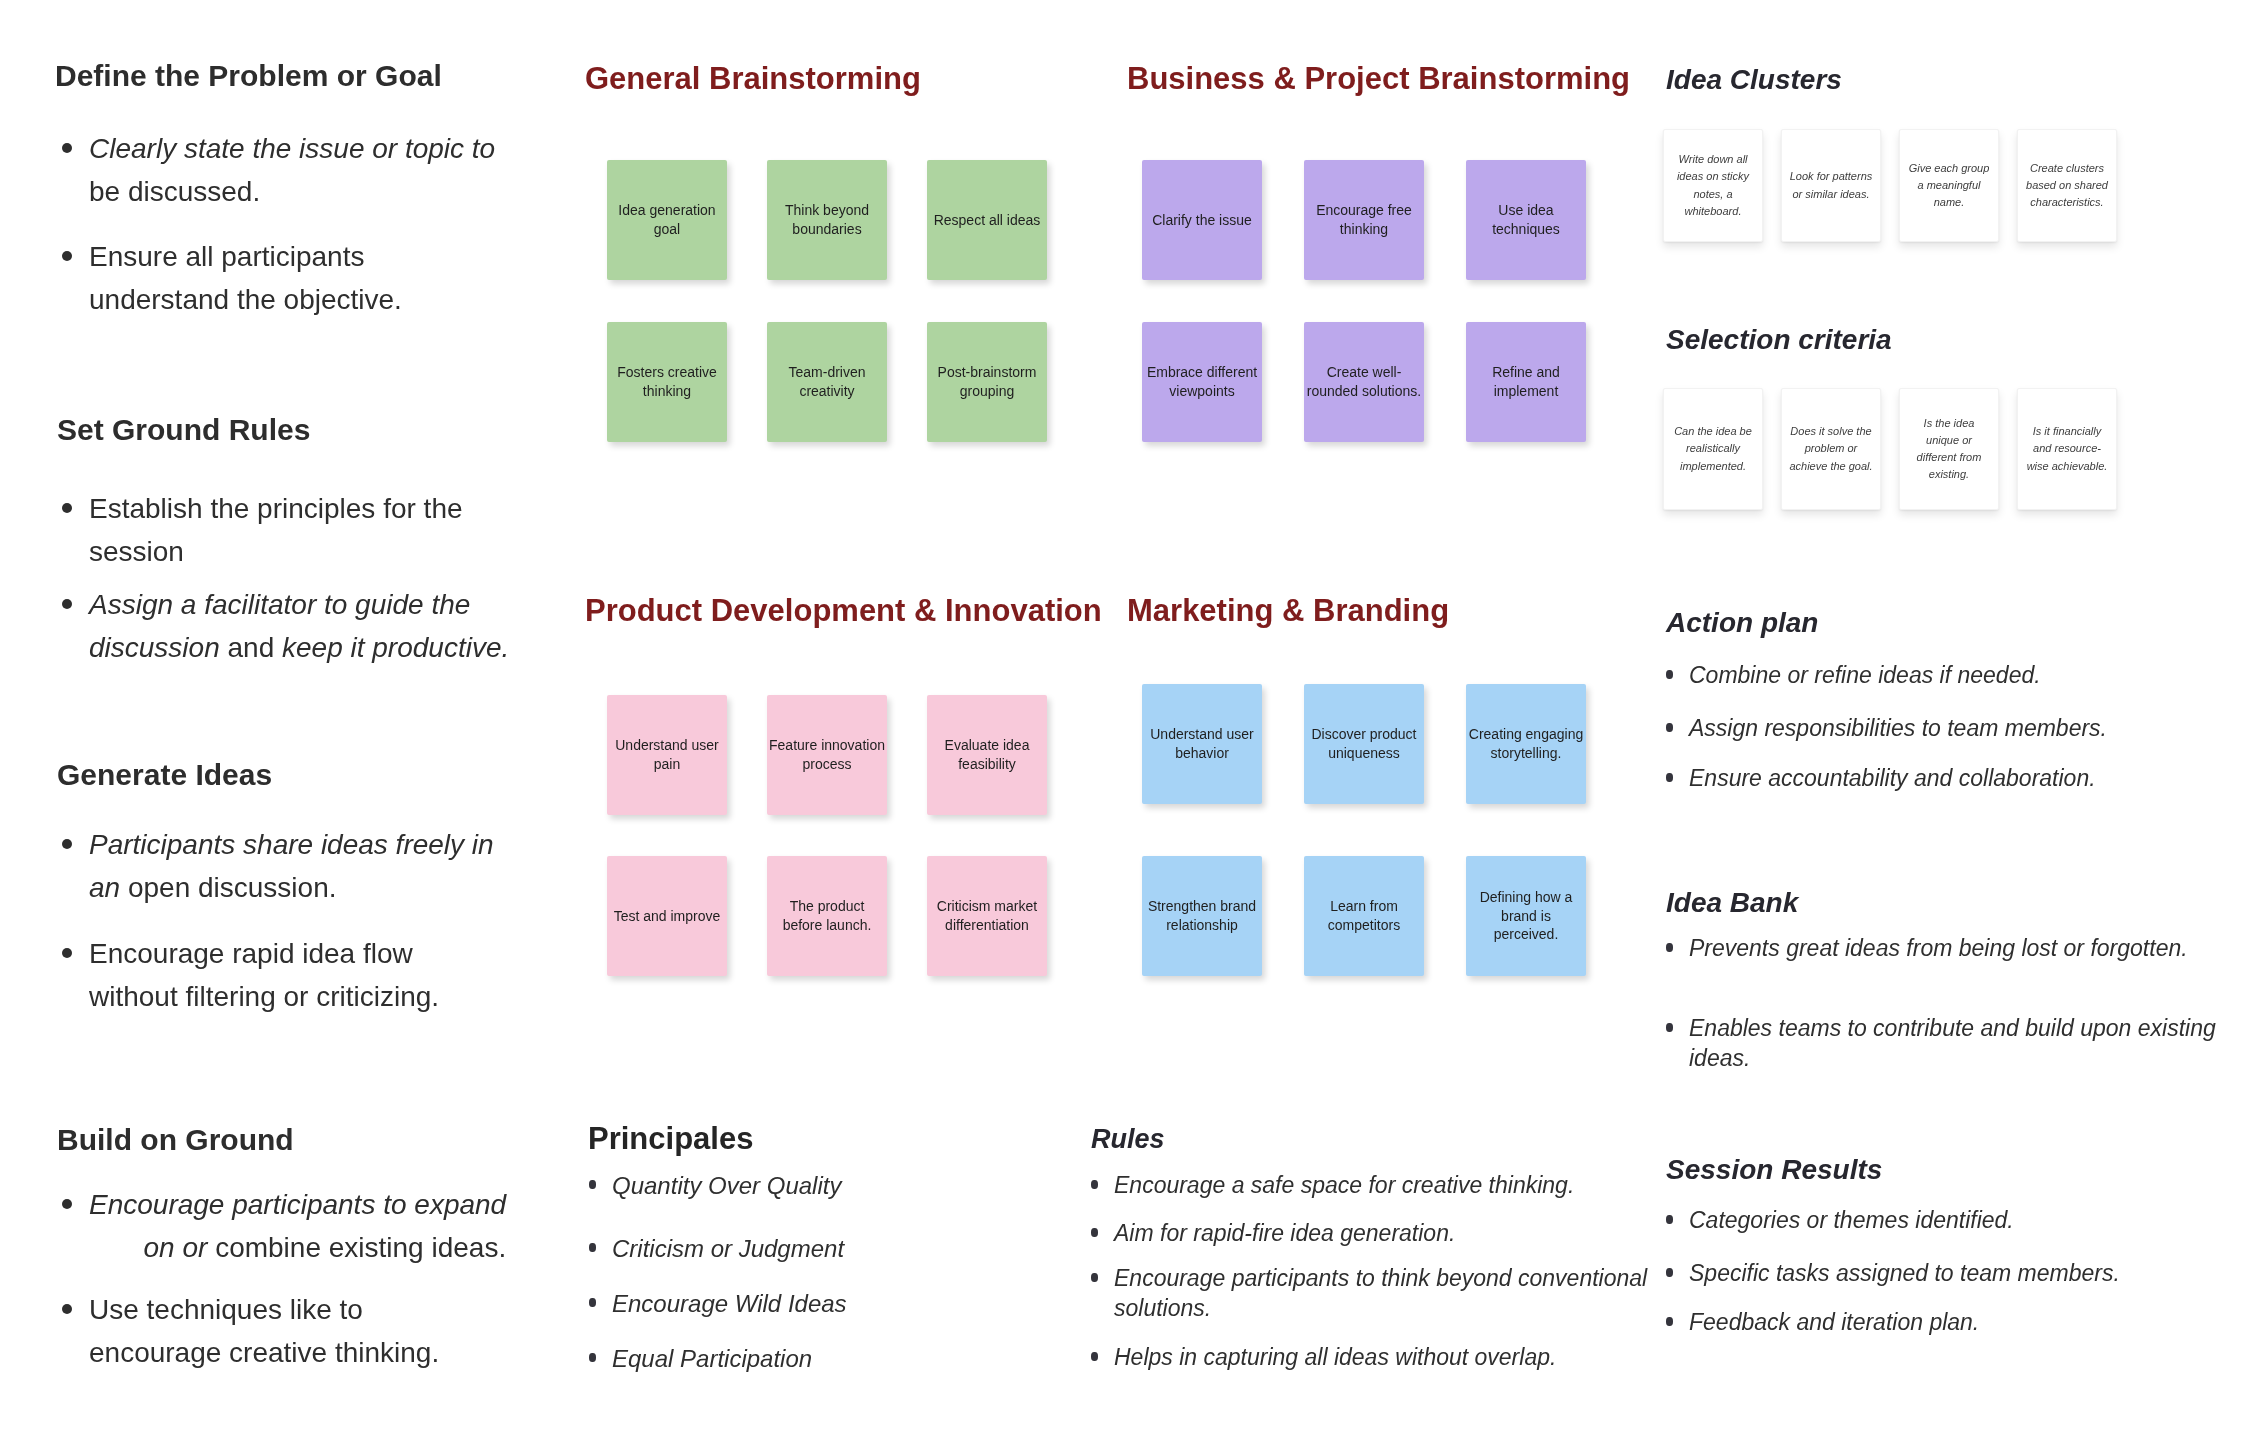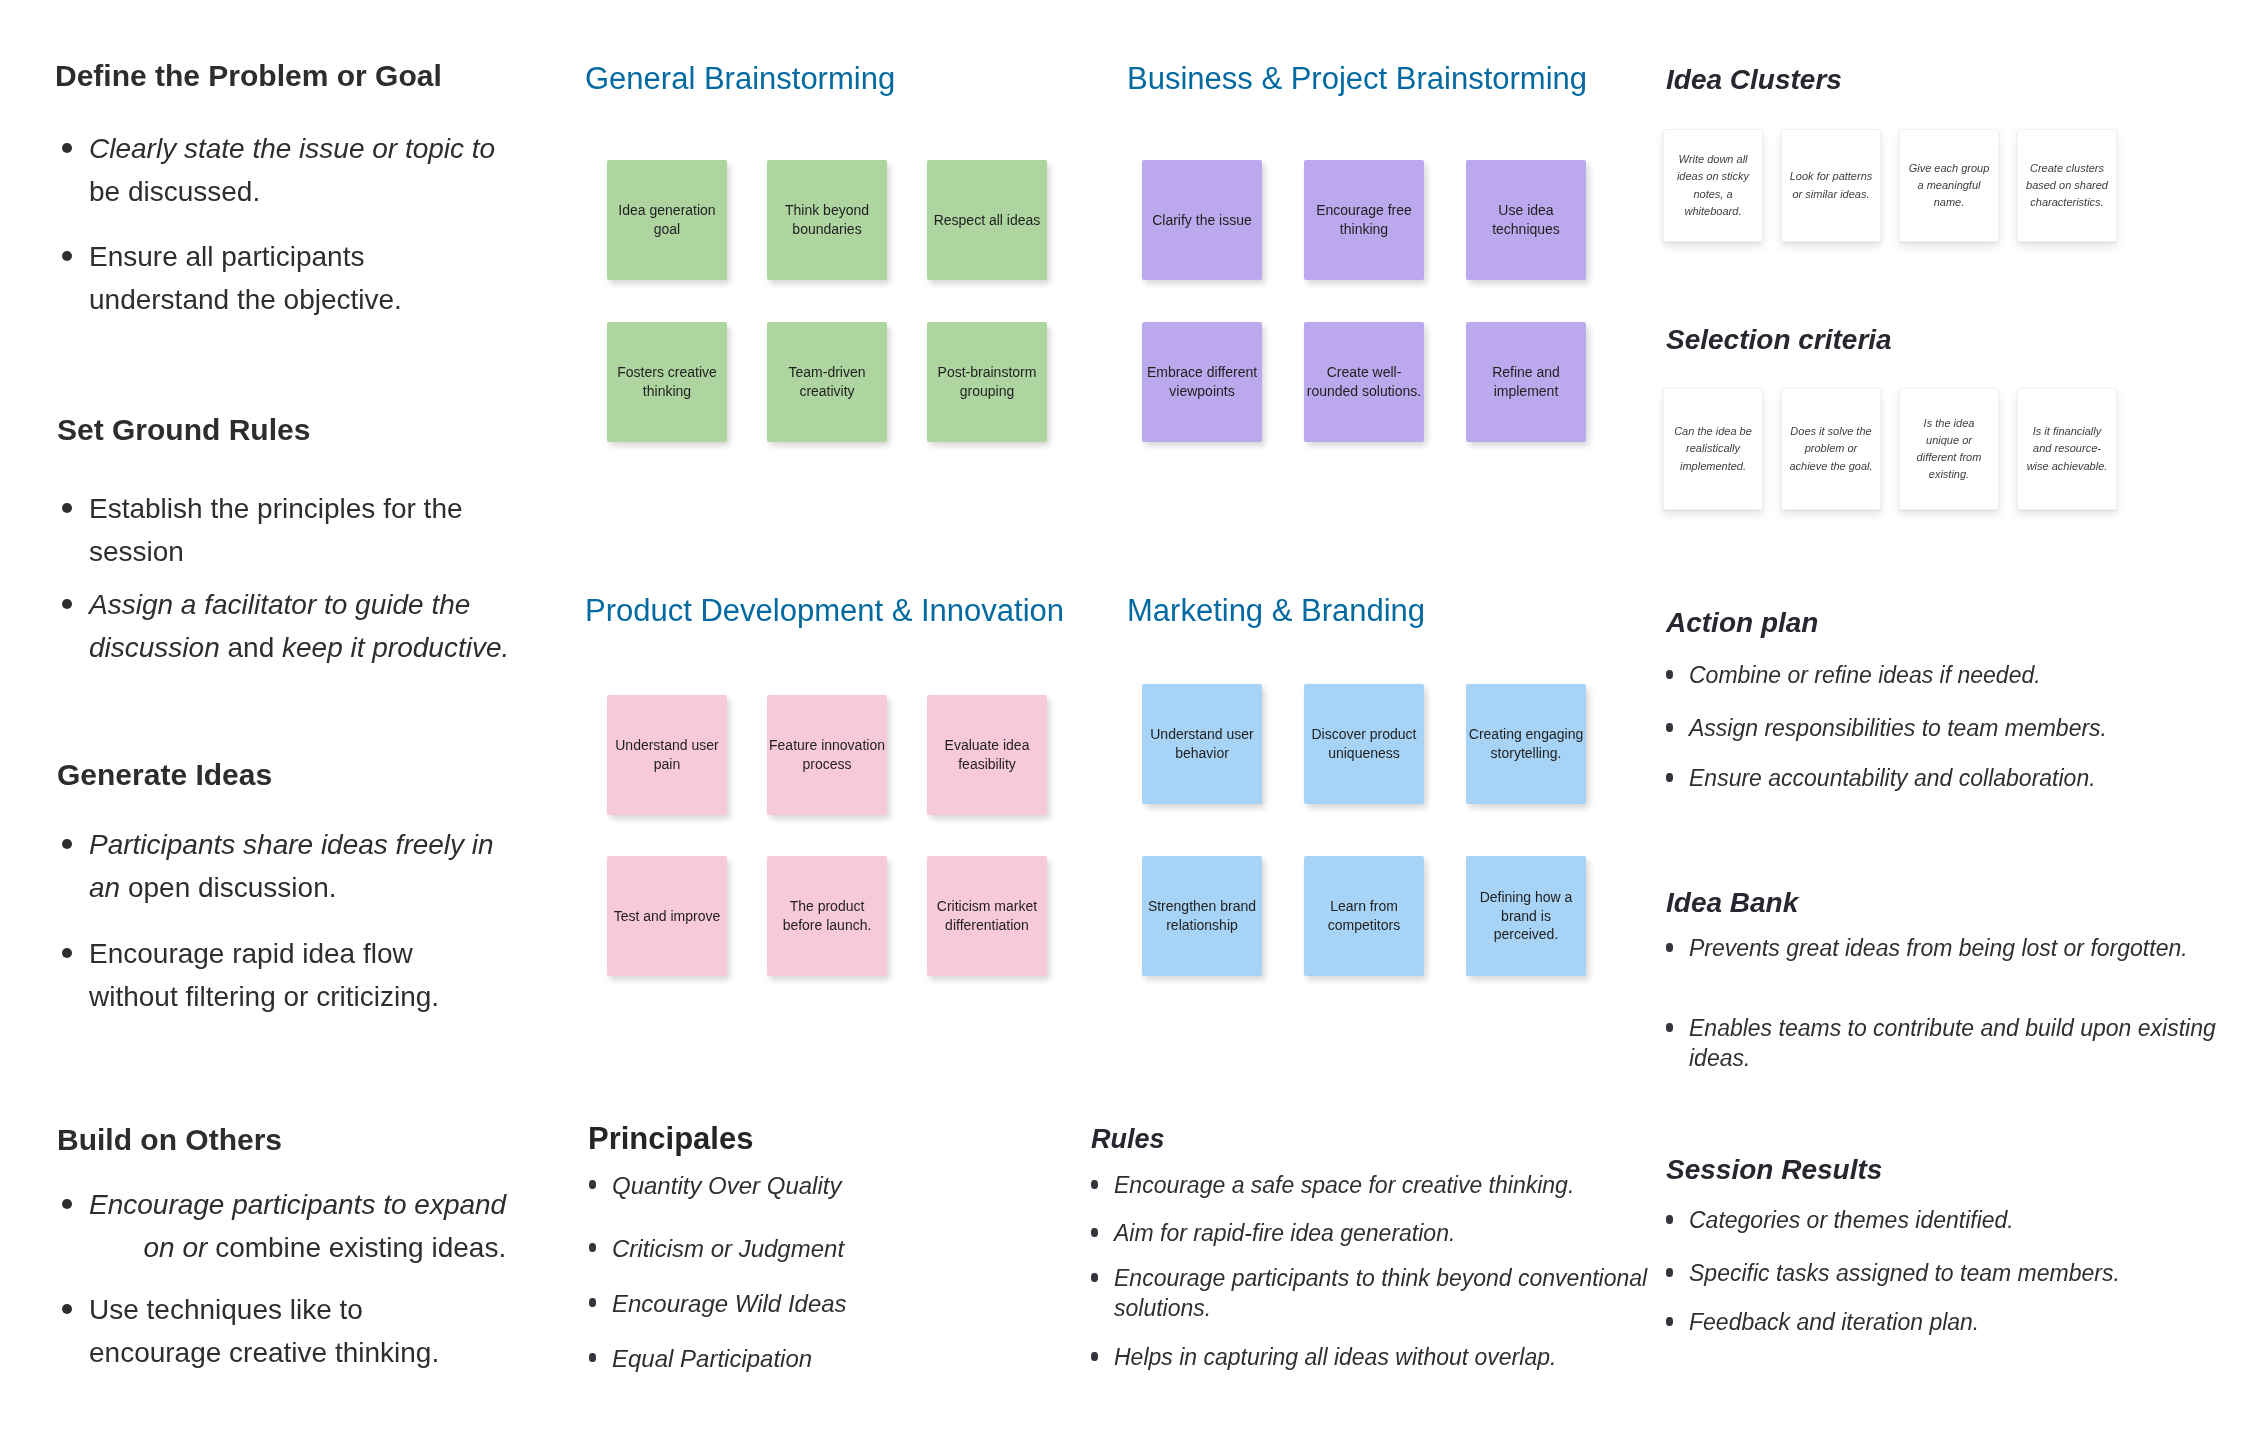--- a/index.html
+++ b/index.html
@@ -8,21 +8,21 @@
   }
   *{margin:0;padding:0;box-sizing:border-box;}
   html,body{background:var(--background);}
   body{font-family:"Liberation Sans","DejaVu Sans",sans-serif;color:var(--text);}
   #board{position:relative;width:2255px;height:1433px;background:var(--background);overflow:hidden;}
 
   .abs{position:absolute;}
 
   
   .h-left{font-size:30px;line-height:38px;font-weight:600;color:#2d2d2d;white-space:nowrap;}
-  .h-col{font-size:31px;line-height:40px;font-weight:400;color:#0369a1;white-space:nowrap;}
+  .h-col{font-size:31px;line-height:40px;font-weight:700;color:#7f1d1d;white-space:nowrap;}
   .h-principales{font-size:31px;line-height:40px;font-weight:600;color:#252525;white-space:nowrap;}
   .h-right{font-size:28px;line-height:36px;font-weight:700;font-style:italic;color:var(--right-heading);white-space:nowrap;}
   .h-rules{font-size:27px;line-height:35px;font-weight:700;font-style:italic;color:var(--right-heading);white-space:nowrap;}
 
   
   .lb{position:absolute;display:flex;width:520px;font-size:28px;line-height:43px;color:#2e2e2e;}
   .lb .dot{flex:0 0 auto;width:10px;height:10px;border-radius:50%;background:#2e2e2e;margin:16px 17px 0 2px;}
 
   
   .rb{position:absolute;display:flex;width:580px;font-size:23px;line-height:30px;color:#2f2f2f;}
@@ -77,21 +77,21 @@
   <div class="abs h-left" style="left:57px;top:756px;">Generate Ideas</div>
   <div class="lb" style="left:60px;top:823px;">
     <span class="dot"></span>
     <span class="txt"><span class="it">Participants share ideas freely in</span><br><span class="it">an </span><span>open discussion.</span></span>
   </div>
   <div class="lb" style="left:60px;top:932px;">
     <span class="dot"></span>
     <span class="txt"><span>Encourage rapid idea flow</span><br><span>without filtering or criticizing.</span></span>
   </div>
 
-  <div class="abs h-left" style="left:57px;top:1121px;">Build on Others</div>
+  <div class="abs h-left" style="left:57px;top:1121px;">Build on Ground</div>
   <div class="lb" style="left:60px;top:1183px;text-align:right;">
     <span class="dot"></span>
     <span class="txt"><span class="it">Encourage participants to expand</span><br><span class="it">on or </span><span>combine existing ideas.</span></span>
   </div>
   <div class="lb" style="left:60px;top:1288px;">
     <span class="dot"></span>
     <span class="txt"><span>Use techniques like to</span><br><span>encourage creative thinking.</span></span>
   </div>
 
   <div class="abs h-col" style="left:585px;top:59px;">General Brainstorming</div>

